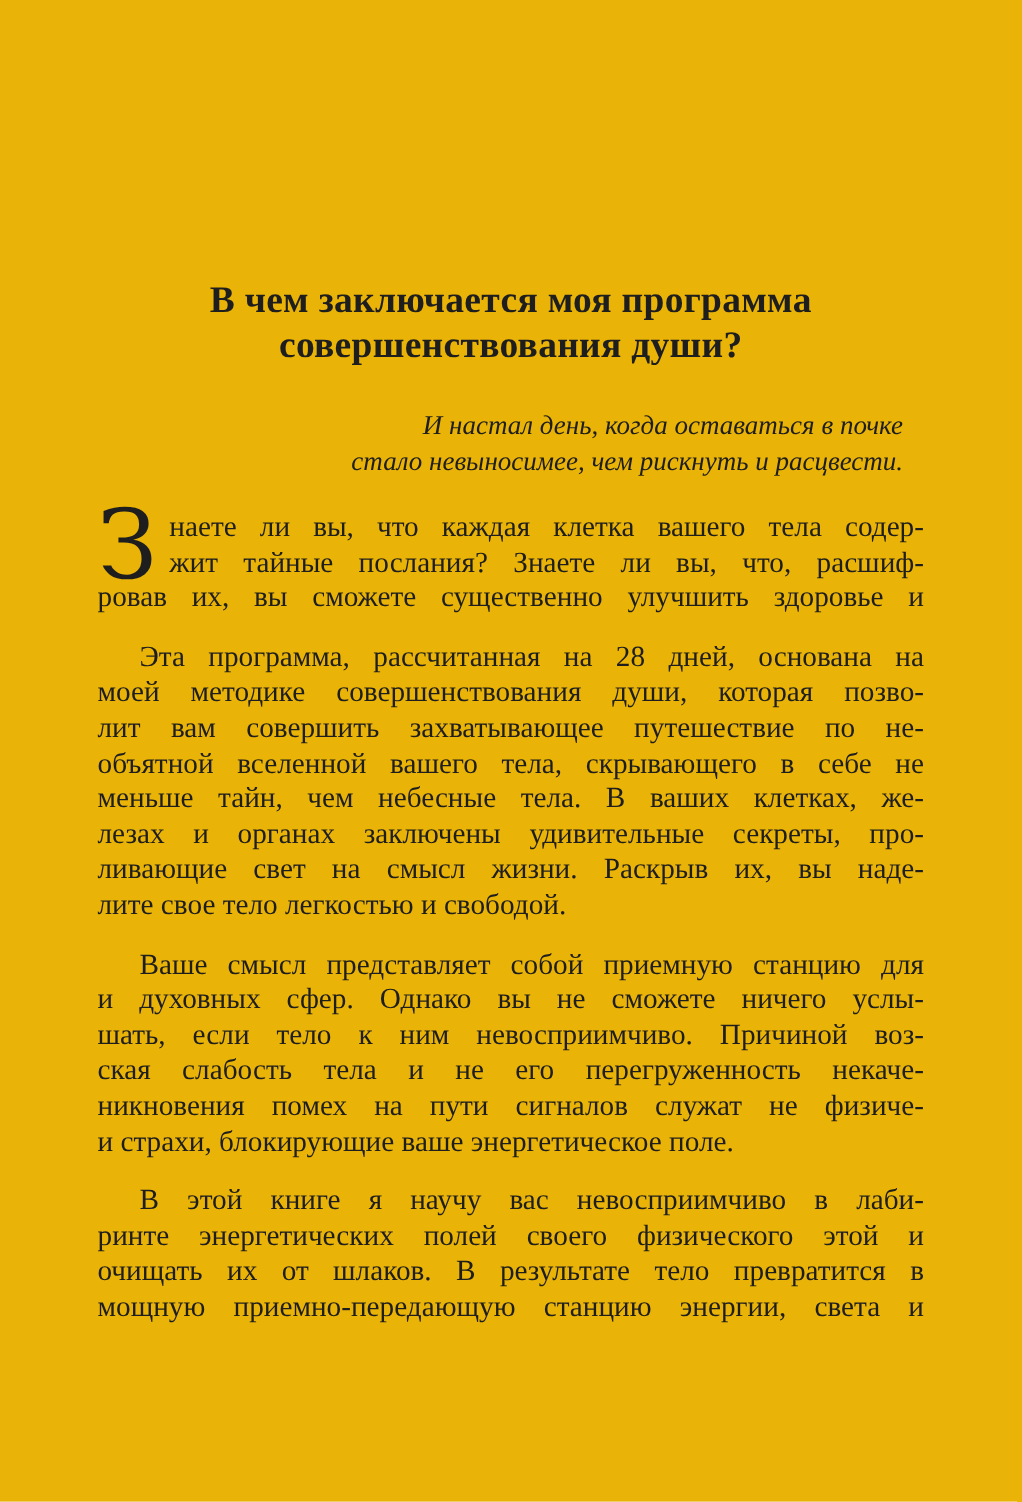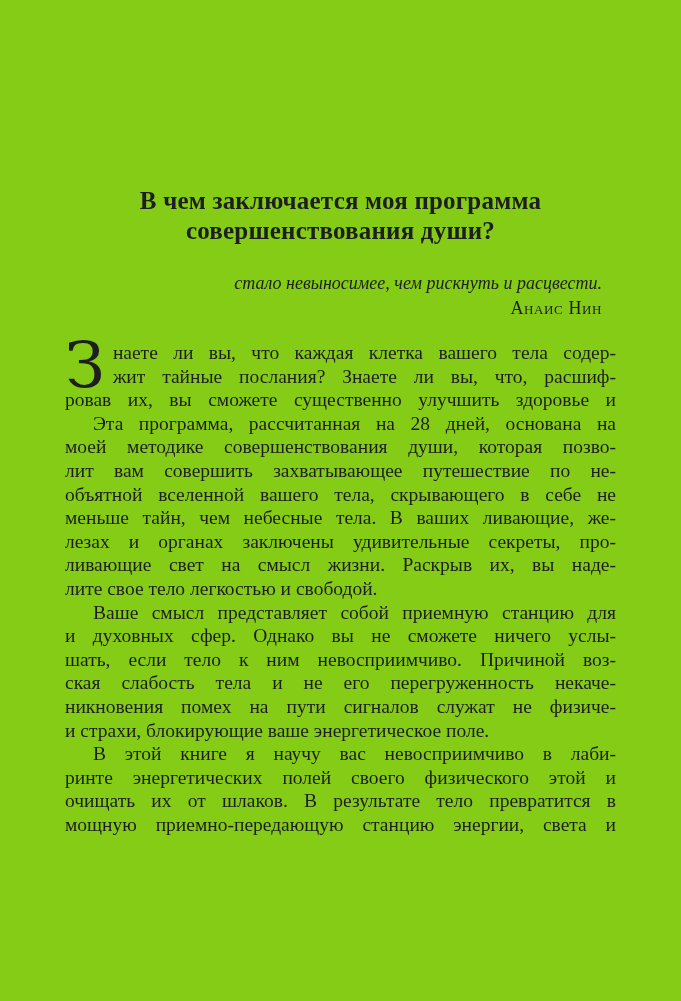--- a/index.html
+++ b/index.html
@@ -6,21 +6,21 @@
   html, body { width: 681px; }
   body {
     background: #ffffff;
     font-family: "Liberation Serif", "DejaVu Serif", serif;
     color: #1e1e1e;
   }
   .page {
     position: relative;
     width: 681px;
     height: 1001px;
-    background: #84cc16;
+    background: #eab308;
     padding: 186px 65px 0 65px;
     overflow: hidden;
   }
   .heading {
     text-align: center;
     font-weight: bold;
     font-size: 25px;
     line-height: 30px;
     letter-spacing: 0.2px;
   }
@@ -42,21 +42,21 @@
     margin-top: 21px;
     font-size: 19.5px;
     line-height: 23.6px;
   }
   .paragraph { overflow: visible; }
   .line {
     text-align: justify;
     text-align-last: justify;
   }
   .line.last { text-align-last: left; }
-  .line.indent { text-indent: 28px; }
+  .line.indent { text-indent: 28px; margin-top: 16px; }
   .dropcap {
     float: left;
     font-family: "DejaVu Serif", serif;
     font-size: 64px;
     line-height: 44px;
     height: 47px;
     padding: 2px 8px 0 0;
     font-weight: normal;
   }
 </style>
@@ -64,37 +64,37 @@
 <body>
 
 <div class="page">
 
   <h1 class="heading">
     <div>В чем заключается моя программа</div>
     <div>совершенствования души?</div>
   </h1>
 
   <div class="epigraph">
+    <div>И настал день, когда оставаться в почке</div>
     <div>стало невыносимее, чем рискнуть и расцвести.</div>
-    <div class="epigraph-author">Анаис Нин</div>
   </div>
 
   <div class="body-text">
       <div class="paragraph">
         <span class="dropcap">З</span>
         <div class="line">наете ли вы, что каждая клетка вашего тела содер-</div>
         <div class="line">жит тайные послания? Знаете ли вы, что, расшиф-</div>
         <div class="line">ровав их, вы сможете существенно улучшить здоровье и</div>
       </div>
       <div class="paragraph">
         <div class="line indent">Эта программа, рассчитанная на 28 дней, основана на</div>
         <div class="line">моей методике совершенствования души, которая позво-</div>
         <div class="line">лит вам совершить захватывающее путешествие по не-</div>
         <div class="line">объятной вселенной вашего тела, скрывающего в себе не</div>
-        <div class="line">меньше тайн, чем небесные тела. В ваших ливающие, же-</div>
+        <div class="line">меньше тайн, чем небесные тела. В ваших клетках, же-</div>
         <div class="line">лезах и органах заключены удивительные секреты, про-</div>
         <div class="line">ливающие свет на смысл жизни. Раскрыв их, вы наде-</div>
         <div class="line last">лите свое тело легкостью и свободой.</div>
       </div>
       <div class="paragraph">
         <div class="line indent">Ваше смысл представляет собой приемную станцию для</div>
         <div class="line">и духовных сфер. Однако вы не сможете ничего услы-</div>
         <div class="line">шать, если тело к ним невосприимчиво. Причиной воз-</div>
         <div class="line">ская слабость тела и не его перегруженность некаче-</div>
         <div class="line">никновения помех на пути сигналов служат не физиче-</div>

